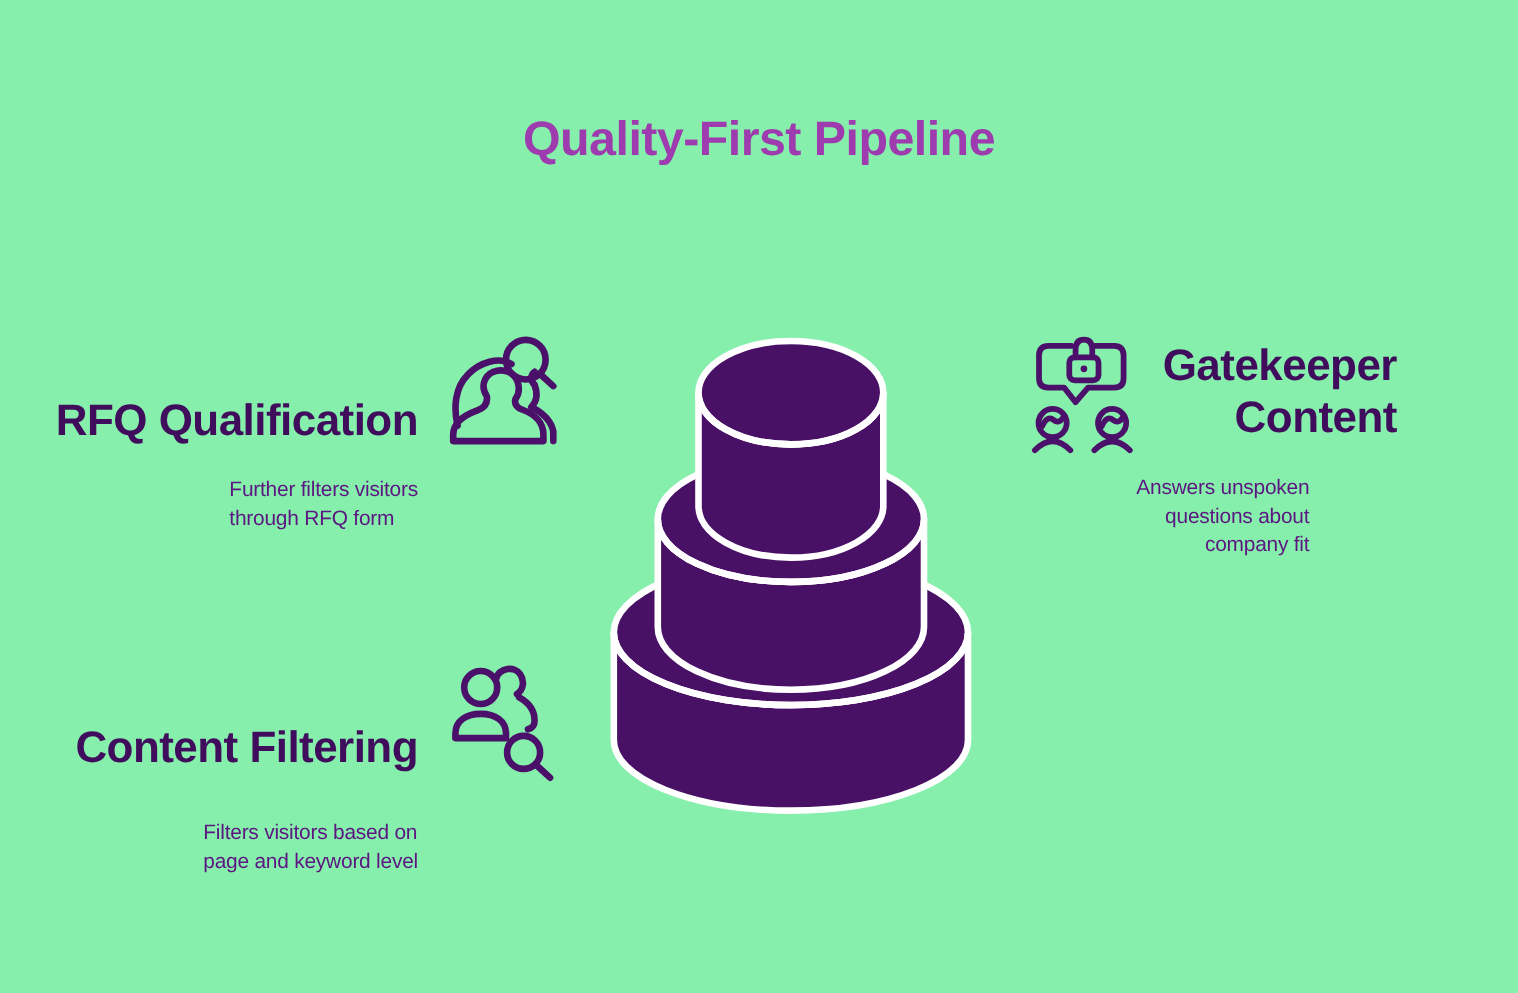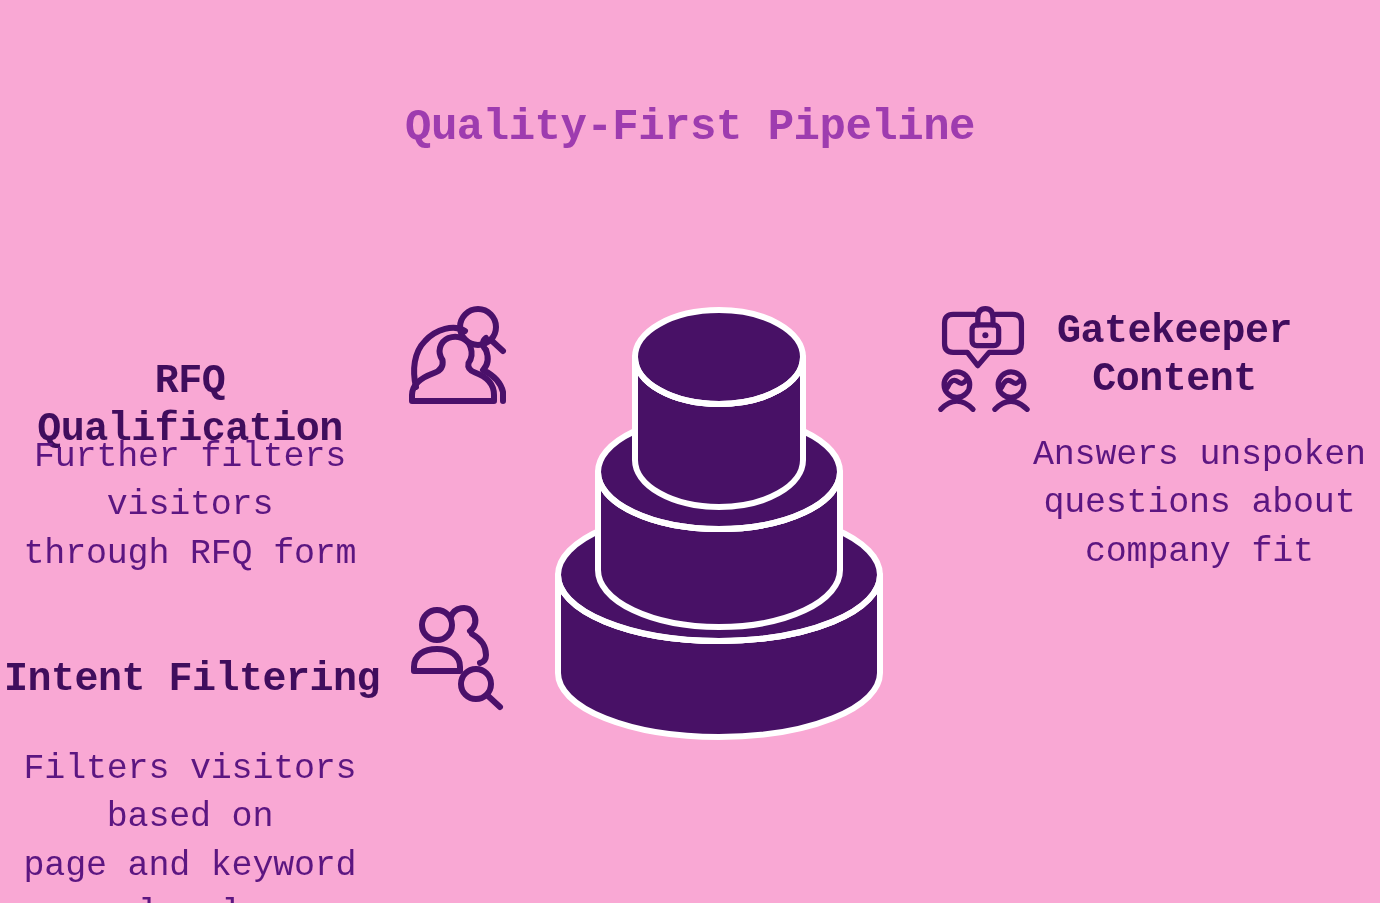--- a/index.html
+++ b/index.html
@@ -1,44 +1,44 @@
 <!DOCTYPE html>
 <html><head>
 <meta charset="utf-8">
 <style>
   html,body{margin:0;padding:0;background:#ffffff;}
   .canvas{
     position:relative;
     width:1380px;height:903px;
-    background:#f9a8d4;
+    background:#86efac;
     overflow:hidden;
-    font-family:Liberation Mono, monospace;
+    font-family:Liberation Sans, sans-serif;
   }
   .title{
     position:absolute;left:0;top:103px;width:100%;
     margin:0;text-align:center;
     font-size:44px;font-weight:700;letter-spacing:-0.5px;
     line-height:1.1;
   }
   .cake{
     position:absolute;left:0;top:0;width:1380px;height:903px;
     pointer-events:none;
   }
   .item{display:contents;}
   .abs{position:absolute;}
   .heading{
     font-size:40px;font-weight:700;letter-spacing:-0.5px;
     line-height:1.2;white-space:pre-line;margin:0;
   }
   .desc{
-    font-size:35px;font-weight:400;letter-spacing:-0.2px;
+    font-size:19px;font-weight:400;letter-spacing:-0.2px;
     line-height:1.38;white-space:pre-line;margin:0;
   }
-  .right{text-align:center;}
-  .left{text-align:center;}
+  .right{text-align:left;}
+  .left{text-align:right;}
   .icon{display:block;}
 </style>
 </head>
 <body>
 
 <div class="canvas">
 
   
   <h1 class="title" style="color:#9E3CAF;">Quality-First Pipeline</h1>
 
@@ -84,21 +84,21 @@
   
   <div class="item">
     <svg class="icon abs" style="left:402px;top:598px;" width="115" height="115" viewBox="0 0 115 115" fill="none" stroke="#4A106A" stroke-width="6" stroke-linecap="round" stroke-linejoin="round">
       <circle cx="35" cy="27" r="15"></circle>
       <path d="M12,73 L12,69 C12,57 22,51 35,51 C48,51 58,57 58,69 L58,73 Z"></path>
       <path d="M49,19 C52,9 66,7 71,15 C75,21 74,29 68,33"></path>
       <path d="M70,36 C79,41 84,48 84,57 C84,61 82,64 78,65"></path>
       <circle cx="74" cy="86" r="15"></circle>
       <path d="M85,97 L98,109"></path>
     </svg>
-    <p class="heading abs right" style="right:1000px;top:656px;color:#400D5D;">Intent Filtering</p>
+    <p class="heading abs right" style="right:1000px;top:656px;color:#400D5D;">Content Filtering</p>
     <p class="desc abs right" style="right:1000px;top:729px;color:#5C1681;margin-top:16px;">Filters visitors based on
 page and keyword level</p>
   </div>
 
   
   <div class="item">
     <svg class="icon abs" style="left:933px;top:303px;" width="100" height="112" viewBox="0 0 105 118" fill="none" stroke="#4A106A" stroke-width="5.5" stroke-linecap="round" stroke-linejoin="round">
       <path d="M43,12 L21,12 Q12,12 12,21 L12,43 Q12,52 21,52 L36,52 L47,66 L59,52 L84,52 Q93,52 93,43 L93,21 Q93,12 84,12 L66,12"></path>
       <path d="M47,23 L47,16 Q47,6 55,6 Q63,6 63,16 L63,23"></path>
       <rect x="41" y="23" width="28" height="22" rx="5"></rect>

